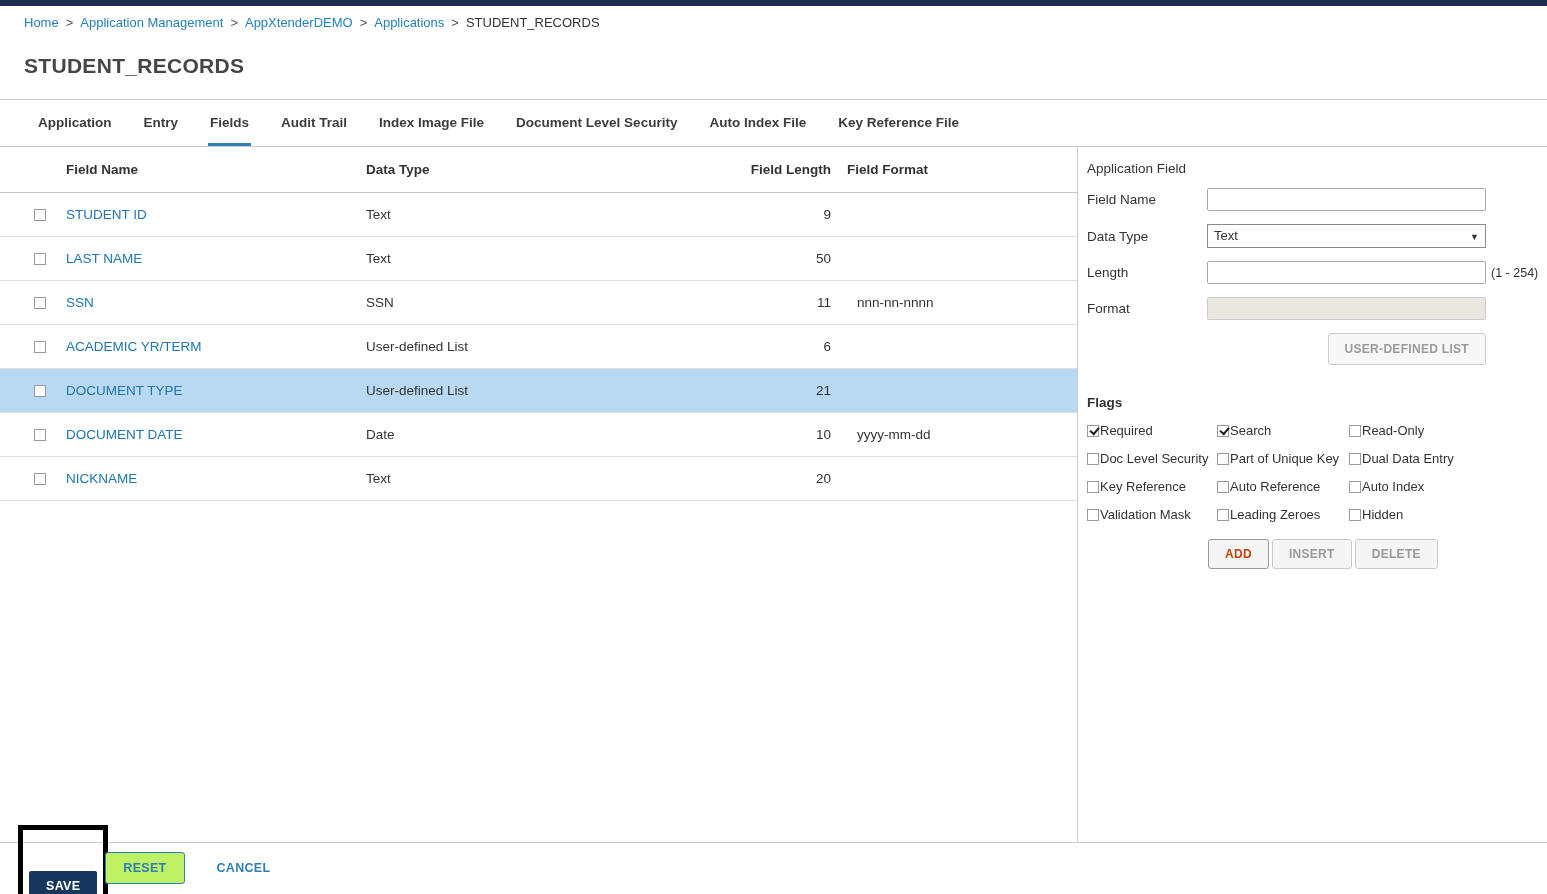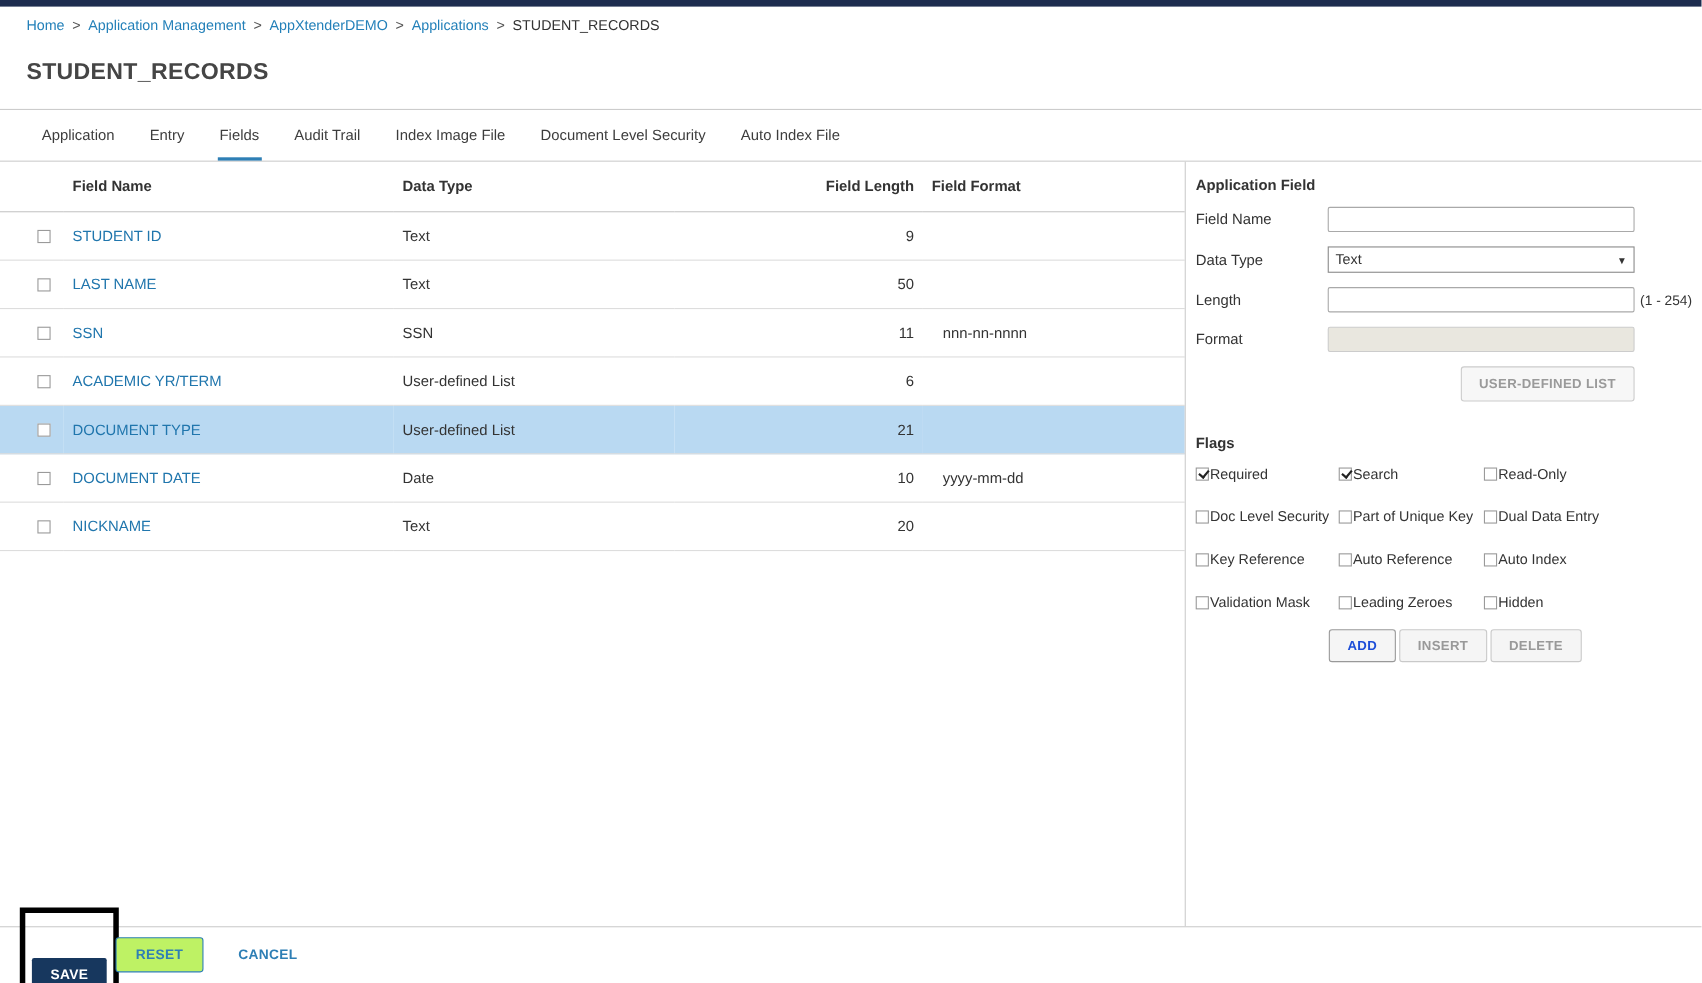--- a/index.html
+++ b/index.html
@@ -19,21 +19,21 @@
   .breadcrumb{height:31px;padding:9px 0 0 24px;font-size:13px;white-space:nowrap;}
   .breadcrumb .crumb.link{color:var(--link);cursor:pointer;}
   .breadcrumb .crumb.current{color:#333;}
   .breadcrumb .sep{color:#555;margin:0 7px;}
   .title-wrap{height:62px;padding:17px 0 0 24px;}
   .page-title{font-size:21px;font-weight:bold;color:#454545;letter-spacing:.3px;margin:0;}
   .rule{border-top:1px solid #ccc;height:0;}
   .tabs{height:47px;padding:0 0 0 22px;display:flex;border-bottom:1px solid #ccc;}
   .tab{
     display:flex;align-items:center;margin:0 14px;padding:2px 2px 0;
-    font-size:13.5px;font-weight:normal;color:#3d3d3d;cursor:pointer;
+    font-size:13.5px;font-weight:bold;color:#3d3d3d;cursor:pointer;
     border-bottom:3px solid transparent;
   }
   .tab.active{border-bottom:3px solid var(--accent);}
   .main{display:flex;height:695px;}
   .table-area{flex:0 0 1077px;}
   table{width:100%;border-collapse:collapse;font-size:13.5px;color:#333;table-layout:fixed;}
   thead th{text-align:left;font-weight:bold;padding:15px 8px;border-bottom:1px solid #c6c6c6;}
   tbody td{padding:14px 8px;border-bottom:1px solid #ddd;}
   tbody tr.selected{background:var(--selected-row);}
   td.col-check,th.col-check{padding-left:34px;padding-right:0;}
@@ -43,48 +43,48 @@
   .field-link{color:#2076ad;text-decoration:none;cursor:pointer;text-align:center;}
   .checkbox{
     display:inline-block;width:12px;height:12px;border:1px solid #9a9a9a;
     background:#fff;position:relative;vertical-align:middle;cursor:pointer;flex:none;
   }
   .checkbox.checked::after{
     content:"";position:absolute;left:2px;top:1px;width:7px;height:4px;
     border-left:2px solid #222;border-bottom:2px solid #222;transform:rotate(-50deg);
   }
   .side-panel{flex:1;border-left:1px solid #ccc;padding:10px 0 0 9px;}
-  .af-title{font-weight:bold;font-size:13.5px;margin:4px 0 12px;}
+  .af-title{font-weight:normal;font-size:13.5px;margin:4px 0 12px;}
   .form-row{display:flex;align-items:center;margin-bottom:13px;}
   .form-label{width:120px;font-size:13.5px;}
   .text-input{
     width:279px;height:23px;border:1px solid #a9a9a9;border-radius:2px;
     font-family:inherit;font-size:13px;padding:0 5px;
   }
   .text-input:disabled{background:#e9e7df;border:1px solid #ccc;}
   .select{
     width:279px;height:24px;border:1px solid #8a8a8a;background:#fff;position:relative;
     font-size:13px;line-height:22px;padding-left:6px;cursor:pointer;
   }
   .select .arrow{position:absolute;right:6px;top:1px;font-size:9px;color:#333;}
   .hint{font-size:12.5px;margin-left:5px;color:#333;white-space:nowrap;}
   .udl-row{width:399px;display:flex;justify-content:flex-end;margin-top:6px;}
   .btn-udl{
     background:#f7f7f7;border:1px solid #ccc;border-radius:3px;color:#9a9a9a;
     font-family:inherit;font-weight:bold;font-size:12px;padding:8px 16px;cursor:pointer;letter-spacing:.3px;
   }
   .flags-title{font-weight:bold;font-size:13.5px;margin:30px 0 13px;}
-  .flags-grid{display:grid;grid-template-columns:130px 132px 160px;row-gap:24px;}
+  .flags-grid{display:grid;grid-template-columns:130px 132px 160px;row-gap:13px;}
   .flag{display:flex;align-items:center;font-size:13px;gap:1px;cursor:pointer;}
   .field-actions{margin:17px 0 0 121px;display:flex;gap:3px;}
   .field-actions button{
     font-family:inherit;font-weight:bold;font-size:12px;border-radius:3px;
     background:#f5f5f5;padding:7px 16px;cursor:pointer;letter-spacing:.3px;
   }
-  .btn-add{border:1px solid #999;color:#1d4ed8;}
+  .btn-add{border:1px solid #999;color:#c2410c;}
   .btn-insert,.btn-delete{border:1px solid #c9c9c9;color:#999;}
   .footer{border-top:1px solid #ccc;height:51px;display:flex;align-items:center;padding-left:18px;}
   .save-box{border:5px solid #000;padding:5px 6px;display:inline-flex;}
   .btn-save{
     background:var(--save-bg);color:#fff;border:none;border-radius:2px;
     font-family:inherit;font-weight:bold;font-size:12.5px;padding:8px 17px;cursor:pointer;letter-spacing:.3px;margin-top:36px;
   }
   .btn-reset{
     background:#bef264;border:1px solid var(--accent);border-radius:3px;color:var(--accent);
     font-family:inherit;font-weight:bold;font-size:12.5px;padding:8px 17px;margin-left:-3px;cursor:pointer;letter-spacing:.3px;
@@ -108,20 +108,21 @@
 <div class="rule"></div>
 
 <div class="tabs" id="tabs">
     <div class="tab">Application</div>
     <div class="tab">Entry</div>
     <div class="tab active">Fields</div>
     <div class="tab">Audit Trail</div>
     <div class="tab">Index Image File</div>
     <div class="tab">Document Level Security</div>
     <div class="tab">Auto Index File</div>
+    <div class="tab">Key Reference File</div>
   </div>
 
 <div class="main">
   <div class="table-area">
     <table>
       <colgroup>
         <col style="width:58px">
           <col style="width:300px">
           <col style="width:255px">
           <col style="width:226px">

